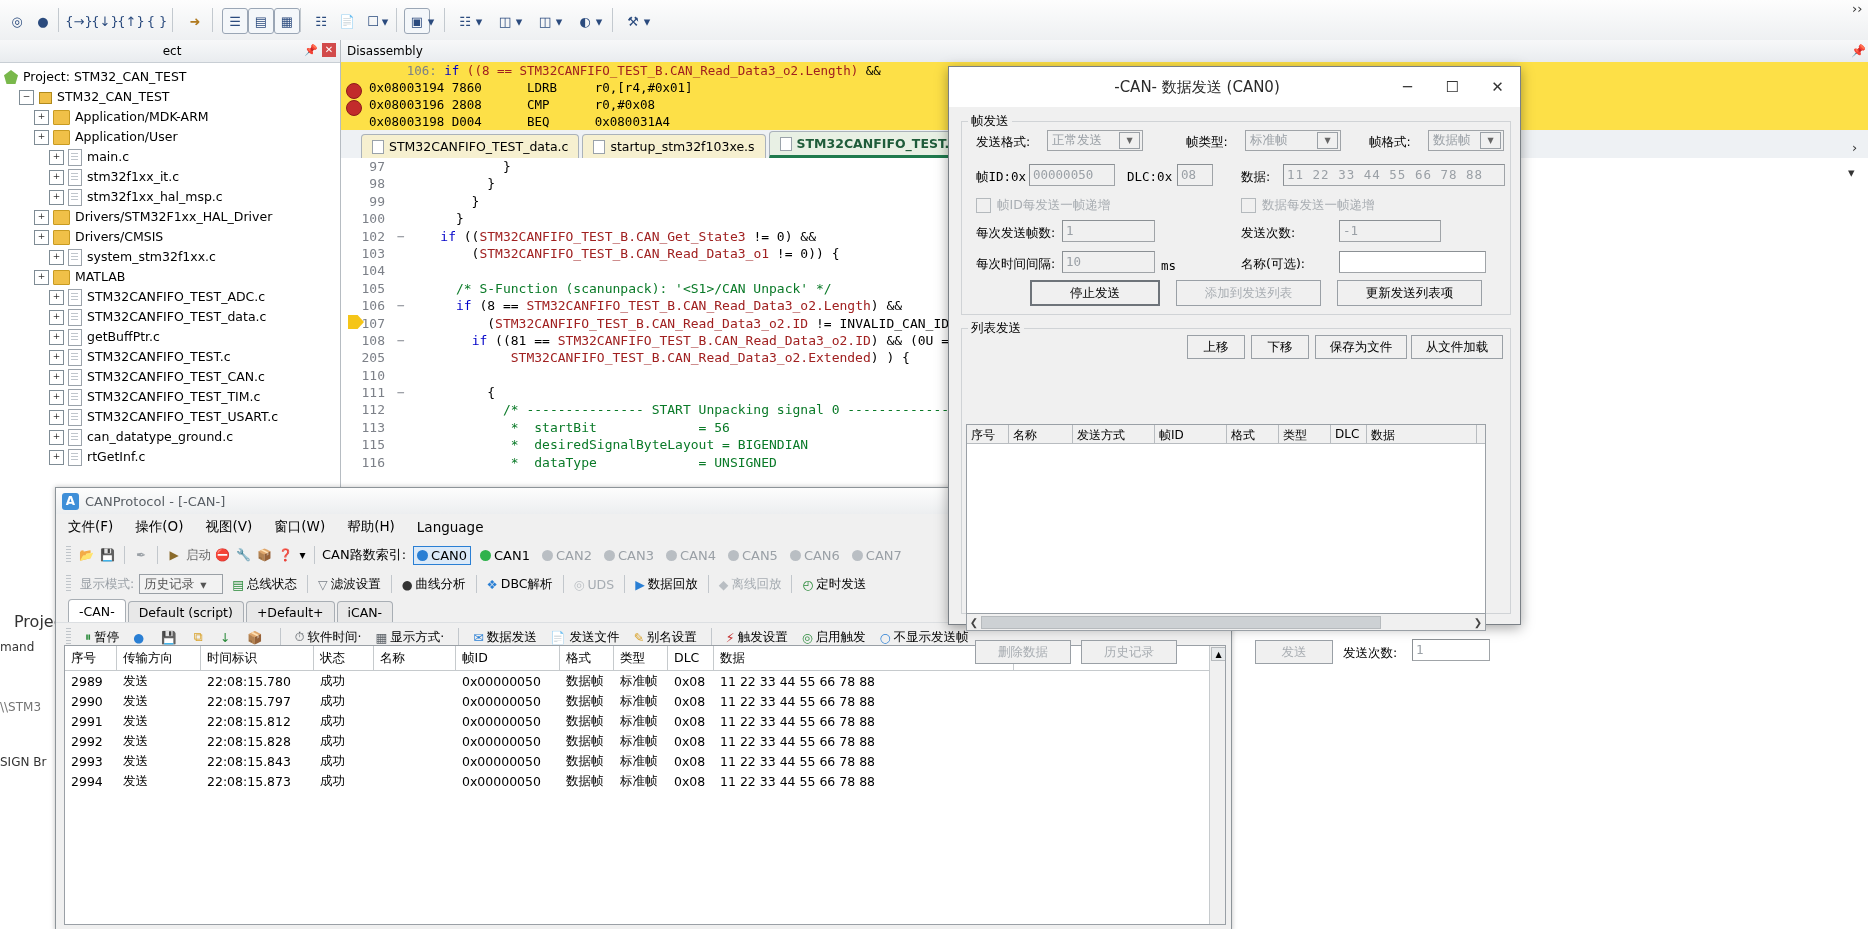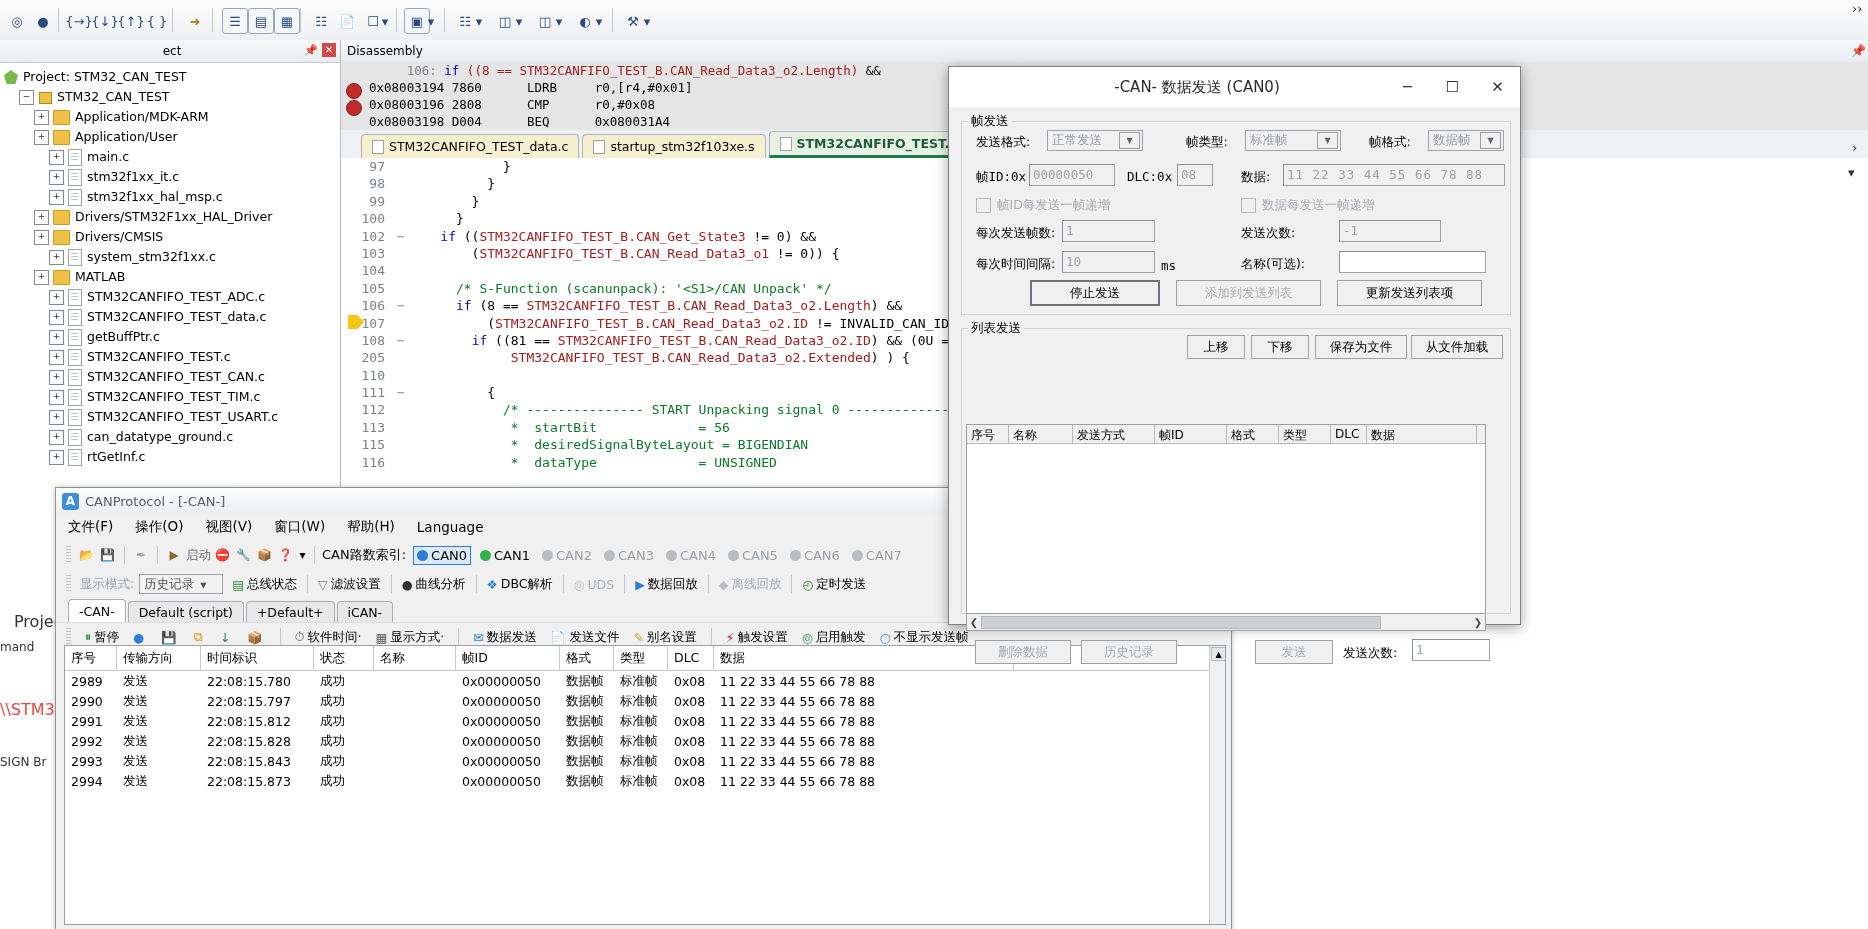--- a/index.html
+++ b/index.html
@@ -30,21 +30,21 @@
   .ico-doc:after{content:"";position:absolute;left:2px;top:3px;width:7px;height:1px;
       box-shadow:0 3px 0 #c0c6cc,0 6px 0 #c0c6cc;background:#c0c6cc;}
   .ico-prj{width:14px;height:14px;margin-right:5px;flex:none;background:#79b84b;
       clip-path:polygon(50% 0,100% 38%,82% 100%,18% 100%,0 38%);}
   .ico-tgt{width:14px;height:14px;margin-right:5px;flex:none;position:relative;}
   .ico-tgt:before{content:"";position:absolute;left:1px;top:2px;width:11px;height:10px;
       background:#f0c048;border:1px solid #b08a1d;}
   #dis-head{position:absolute;left:341px;top:40px;width:1527px;height:22px;
       background:linear-gradient(#f7f8f9,#e9ecef);border-bottom:1px solid #c8ced4;
       display:flex;align-items:center;padding-left:6px;font-size:12px;}
-  #disasm{position:absolute;left:341px;top:62px;width:1527px;height:68px;background:#e5e5e5;
+  #disasm{position:absolute;left:341px;top:62px;width:1527px;height:68px;background:#fde047;
       font-family:"DejaVu Sans Mono","Liberation Mono",monospace;font-size:12.5px;overflow:hidden;}
   .dline{height:17px;line-height:17px;white-space:pre;padding-left:28px;}
   .brk{position:absolute;left:5px;width:14px;height:14px;border-radius:50%;background:#c22b2b;border:1px solid #8d1a1a;}
   #edtabs{position:absolute;left:341px;top:130px;width:1527px;height:28px;background:#eef1f4;
       border-bottom:1px solid #b6bcc2;display:flex;align-items:flex-end;padding-left:20px;}
   .etab{height:23px;margin-right:3px;padding:0 10px;display:flex;align-items:center;gap:5px;
       border:1px solid #aab2ba;border-bottom:none;border-radius:4px 4px 0 0;font-size:12.5px;
       background:#f2f0d8;white-space:nowrap;}
   .etab.tan{background:#f6f0d0;}
   .etab.active{background:#e8f0e4;border-bottom:3px solid #1f7a4d;font-weight:bold;color:#1f5c3a;}
@@ -336,21 +336,21 @@
   </div>
   <div class="yarrow" style="top:315px"></div>
 
   <div class="abs" style="left:1852px;top:140px;font-size:13px;color:#333">›</div>
   <div class="abs" style="left:1848px;top:165px;font-size:13px;color:#333">▾</div>
   <div class="abs" style="left:1852px;top:1px;font-size:13px;color:#333">››</div>
 </div>
 
 <div class="abs" style="left:14px;top:612px;font-size:16px;color:#333">Project</div>
 <div class="abs" style="left:0px;top:640px;font-size:12px;color:#333">mand</div>
-<div class="abs" style="left:0px;top:700px;font-size:16px;color:#ef4444">\\STM3</div>
+<div class="abs" style="left:0px;top:700px;font-size:12px;color:#737373">\\STM3</div>
 <div class="abs" style="left:0px;top:755px;font-size:12px;color:#333">SIGN Br</div>
 
 <div id="can">
   <div id="can-title">
     <span class="can-logo">A</span>
     <span>CANProtocol - [-CAN-]</span>
   </div>
   <div id="can-menu">
       <span>文件(F)</span>
       <span>操作(O)</span>

